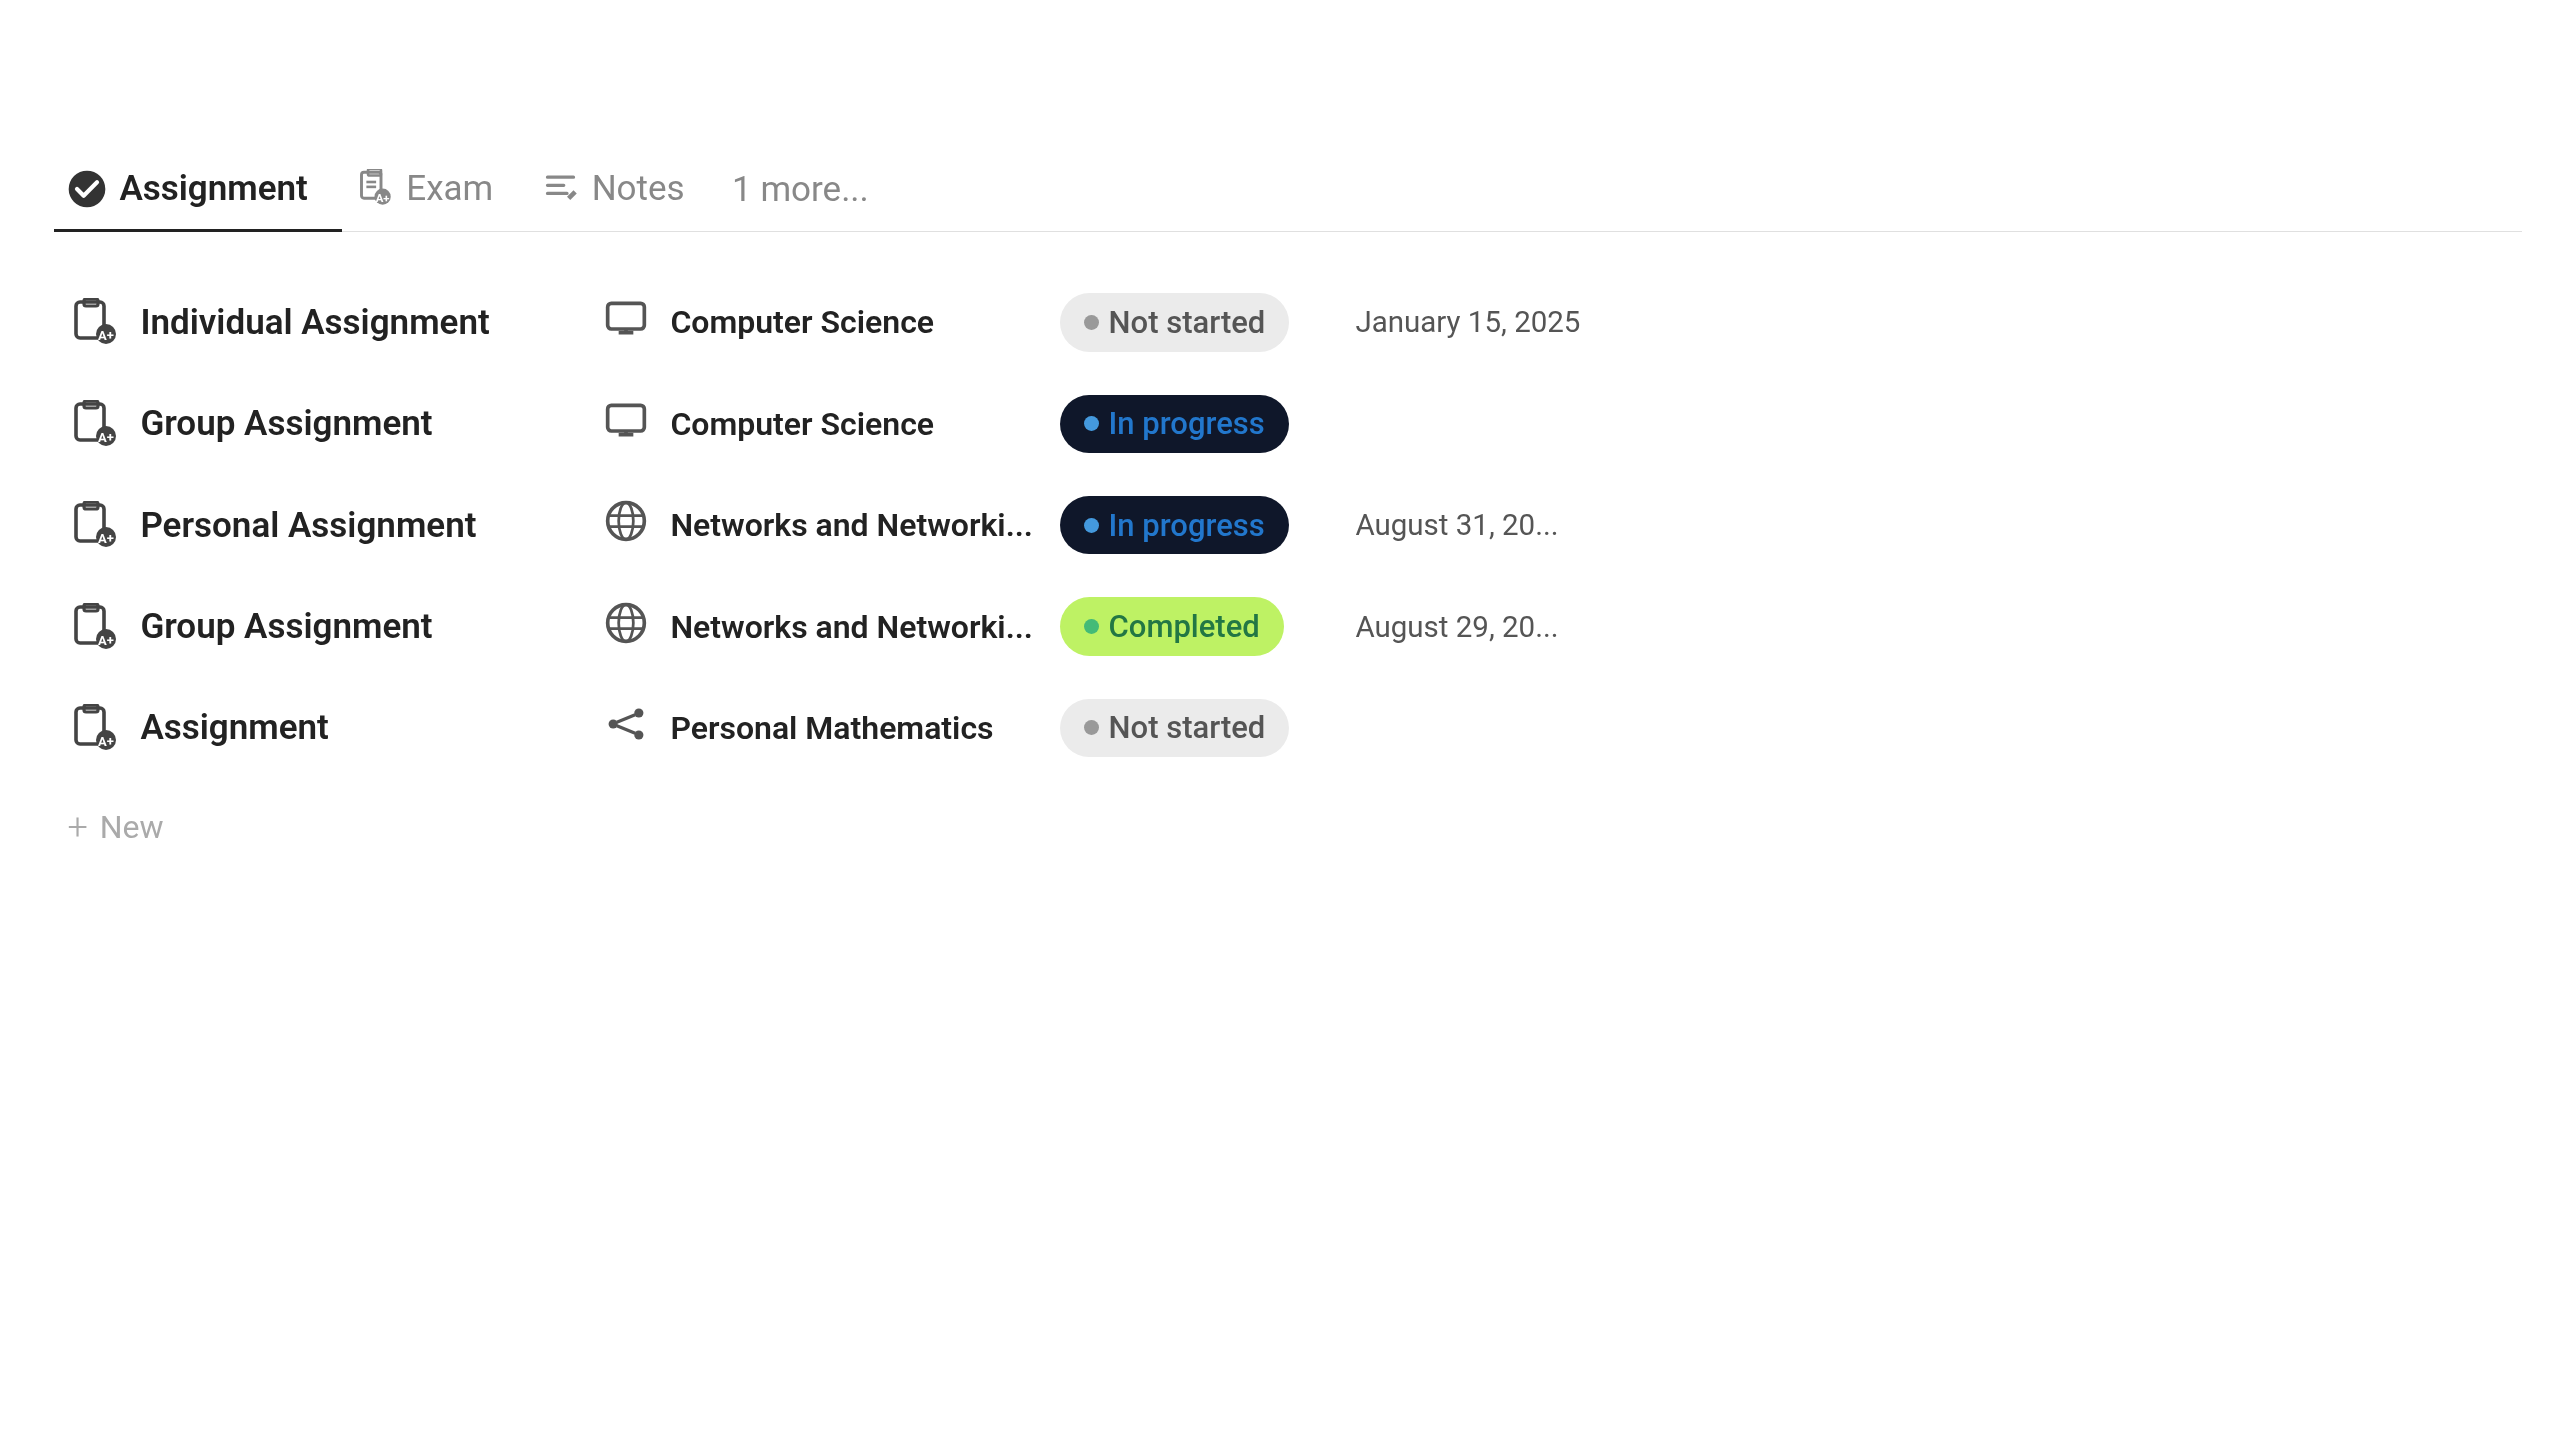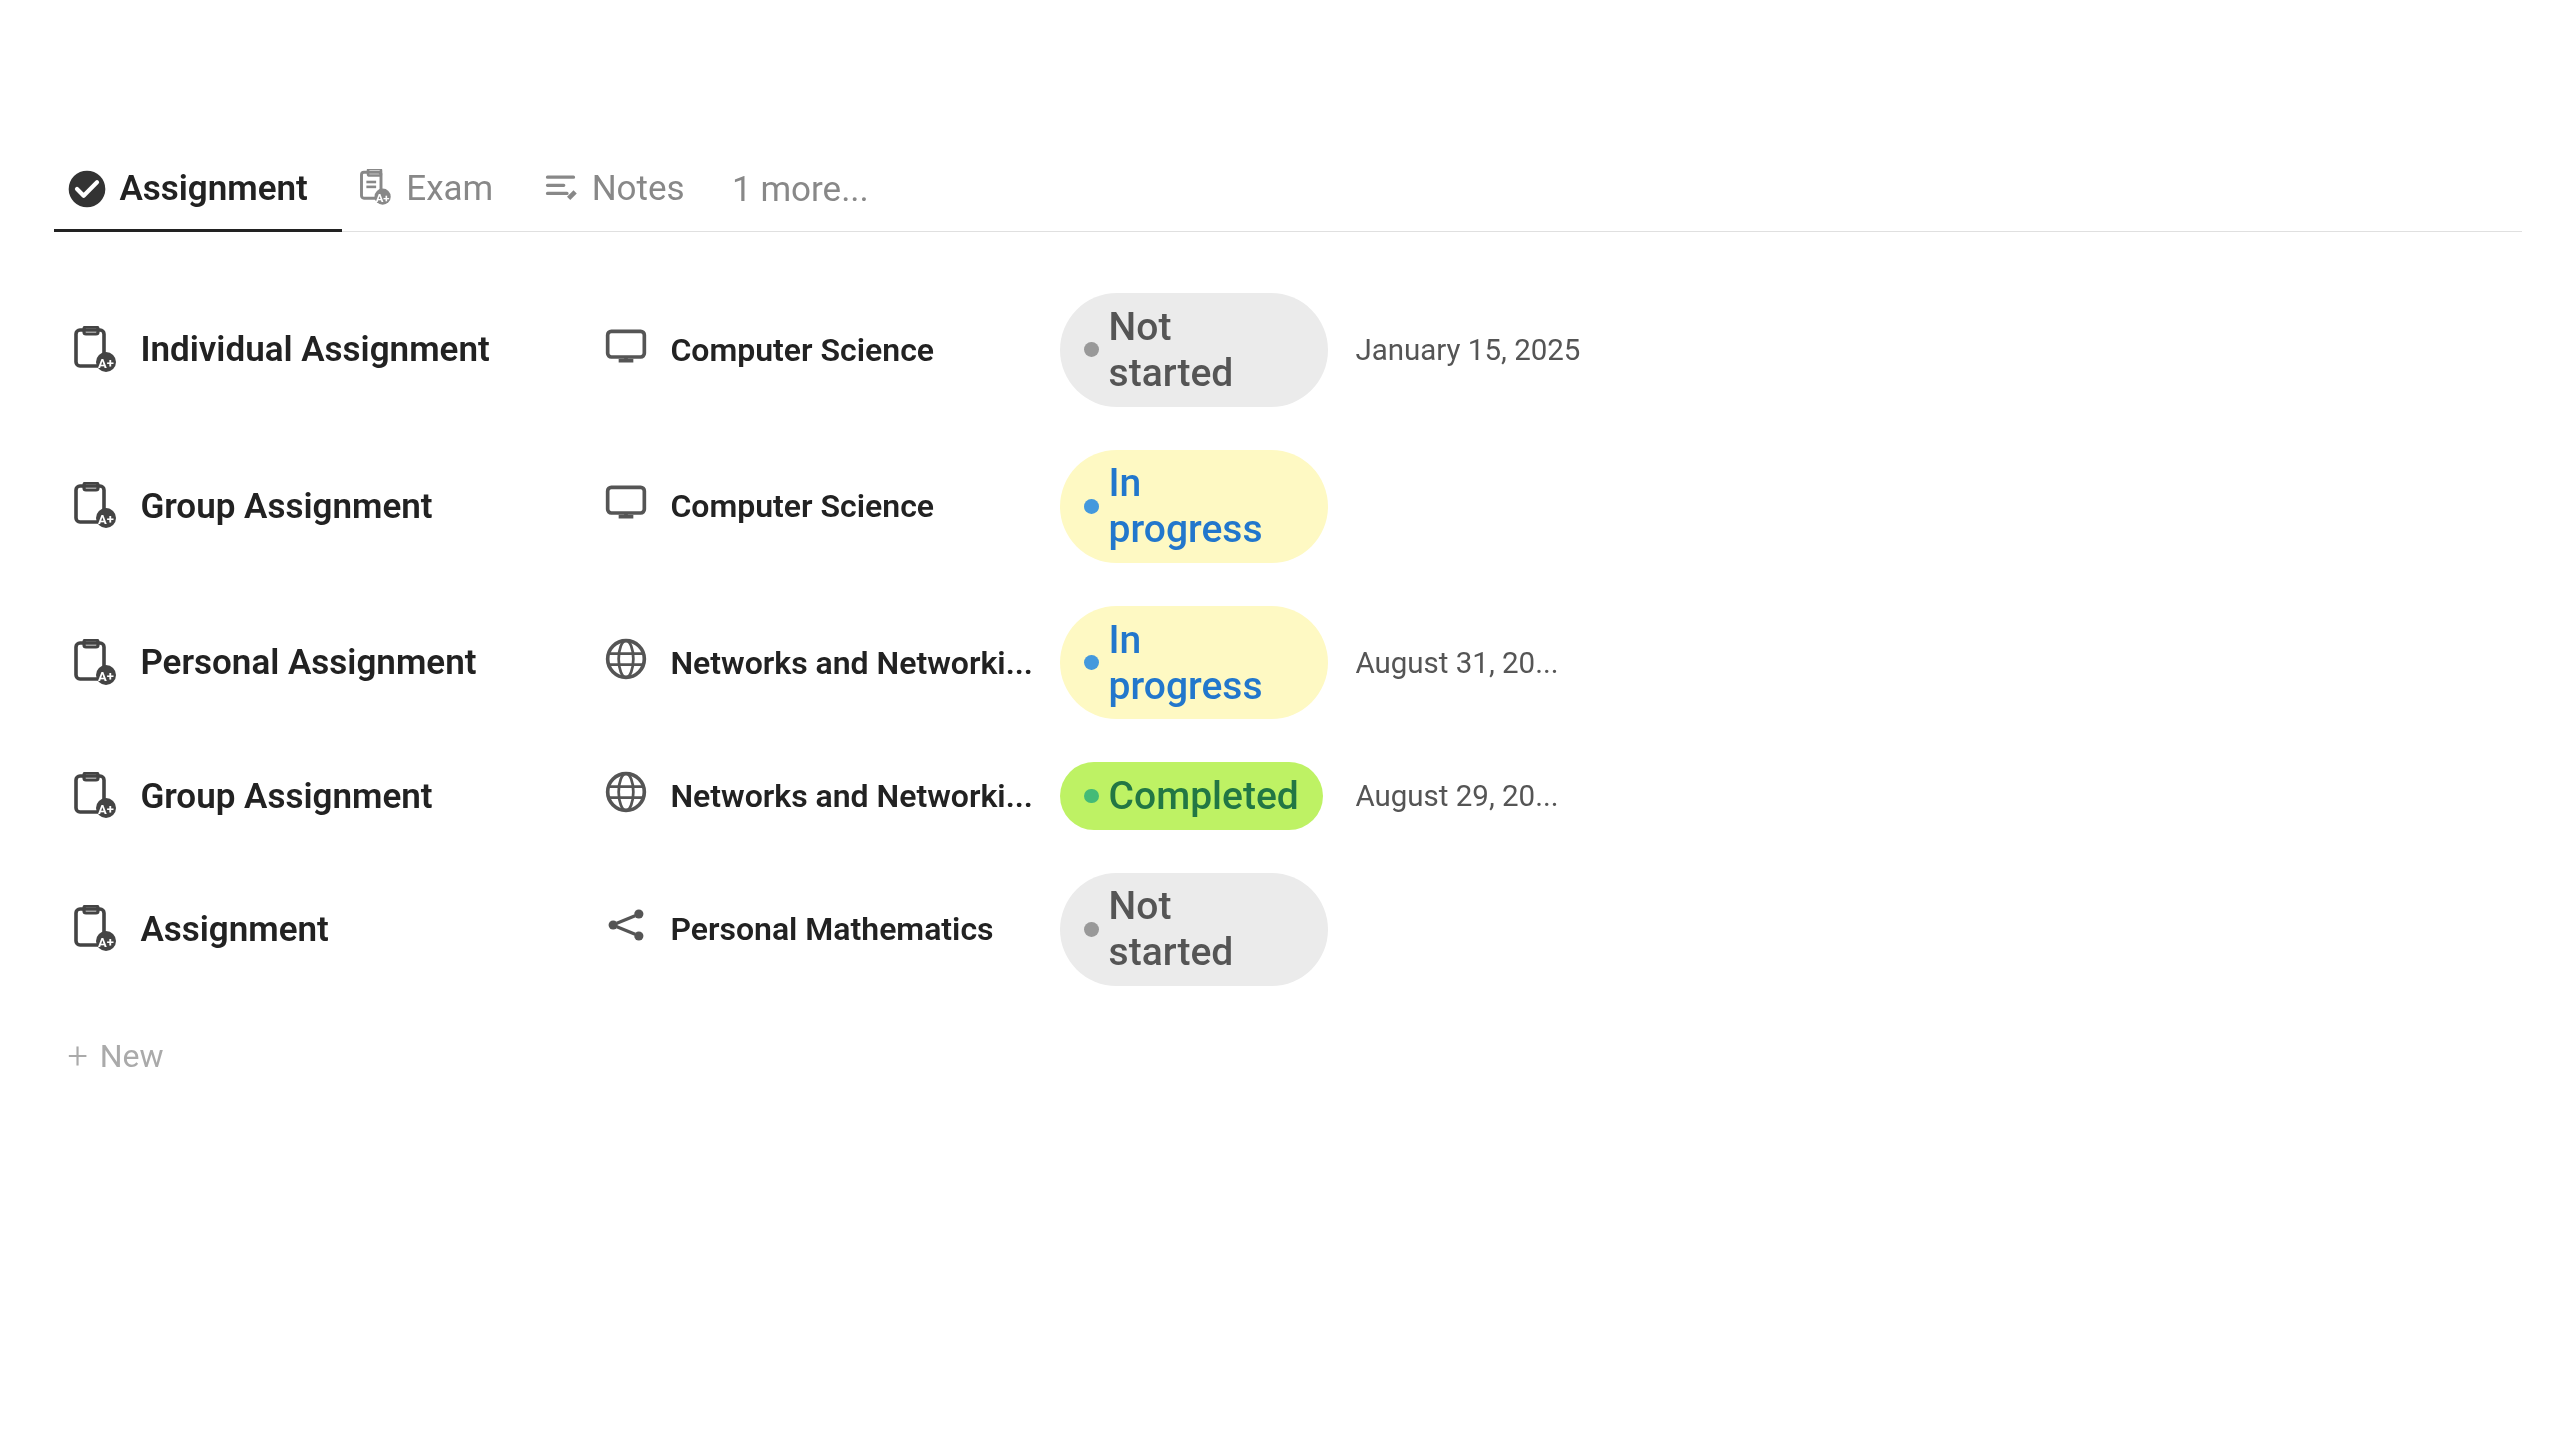--- a/index.html
+++ b/index.html
@@ -130,41 +130,41 @@
       color: #555;
     }
 
     
     .status-badge {
       display: inline-flex;
       align-items: center;
       gap: 9.4px;
       padding: 10.7px 24px;
       border-radius: 67px;
-      font-size: 39px;
+      font-size: 31px;
       font-weight: 500;
     }
 
     .status-dot {
       width: 14.8px;
       height: 14.8px;
       border-radius: 50%;
       flex-shrink: 0;
     }
 
     .status-not-started {
       background: #ebebeb;
       color: #555;
     }
     .status-not-started .status-dot {
       background: #999;
     }
 
     .status-in-progress {
-      background: #fef9c3;
+      background: #0f172a;
       color: #2277cc;
       justify-content: flex-end;
     }
     .status-in-progress .status-dot {
       background: #4499dd;
     }
 
     .status-completed {
       background: #bef264;
       color: #227744;

